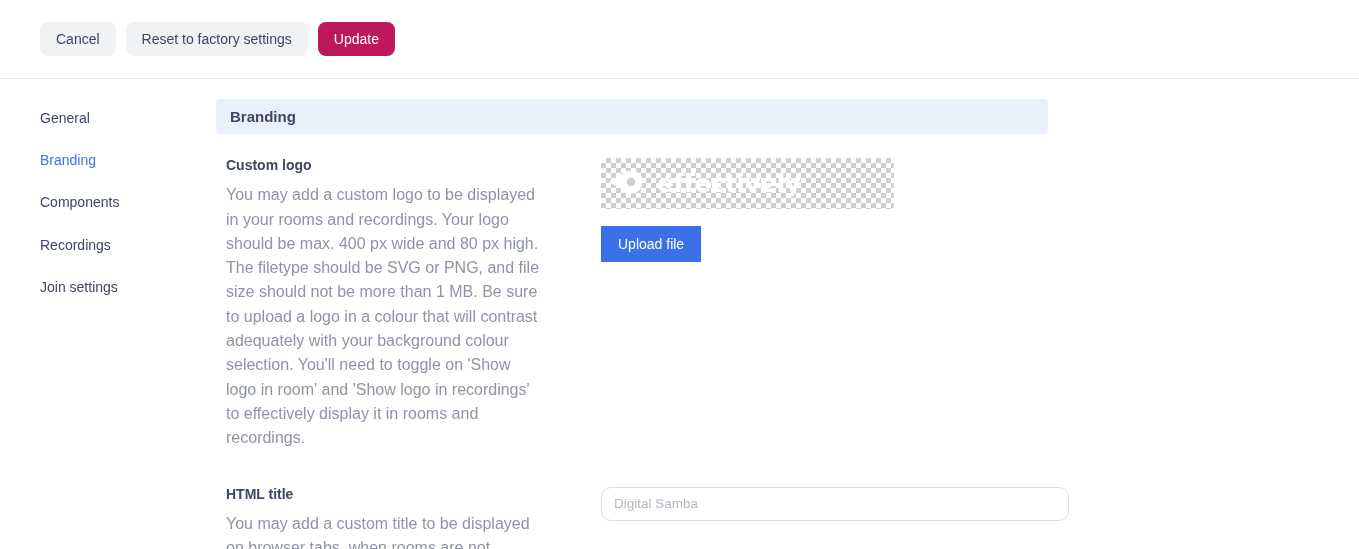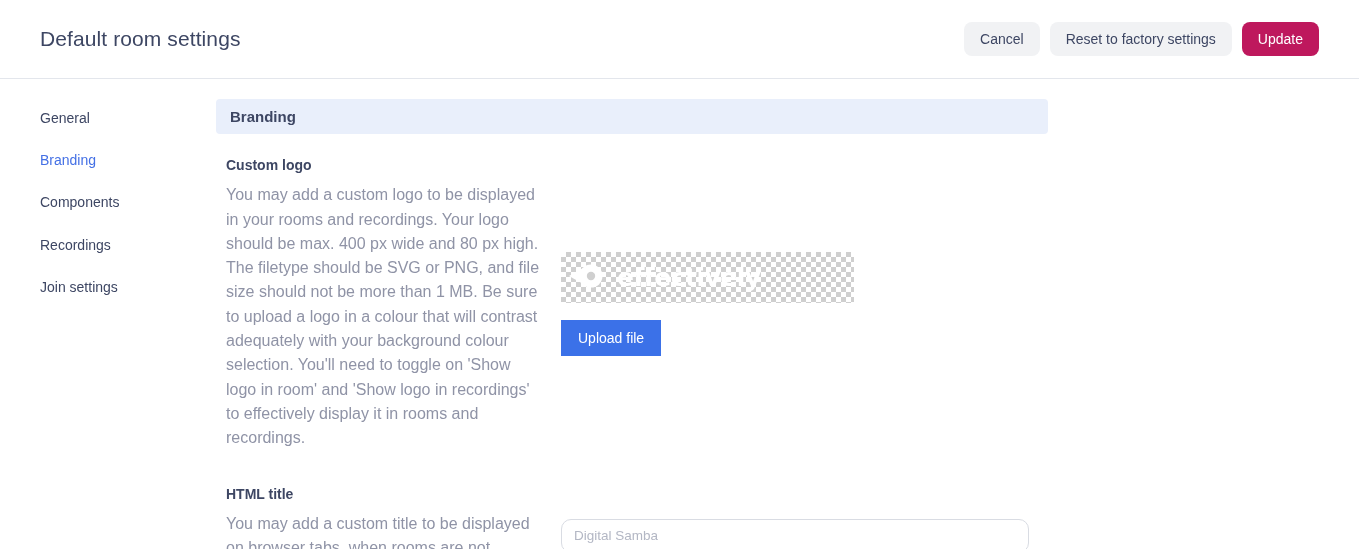--- a/index.html
+++ b/index.html
@@ -94,22 +94,23 @@
     color: #3d4663;
   }
 
   .settings-list {
     margin-left: 8px;
     width: 832px;
   }
 
   .setting-row {
     display: flex;
-    align-items: center;
+    align-items: flex-start;
     padding: 22px 0 0 0;
+    gap: 40px;
   }
   .setting-left {
     width: 345px;
     flex: 0 0 345px;
     padding-left: 10px;
     padding-right: 16px;
   }
   .setting-label {
     font-size: 14px;
     font-weight: bold;
@@ -202,21 +203,20 @@
     outline: none;
     background: #fff;
     margin-top: 0px;
   }
   .text-input::placeholder { color: #b3b7c4; }
 </style>
 </head>
 <body>
 
 <div class="page-header">
-  <div class="page-title">Default room settings</div>
   <div class="header-actions">
     <button class="btn btn-secondary">Cancel</button>
     <button class="btn btn-secondary">Reset to factory settings</button>
     <button class="btn btn-primary">Update</button>
   </div>
 </div>
 
 <div class="content">
 
   <div class="sidebar">

